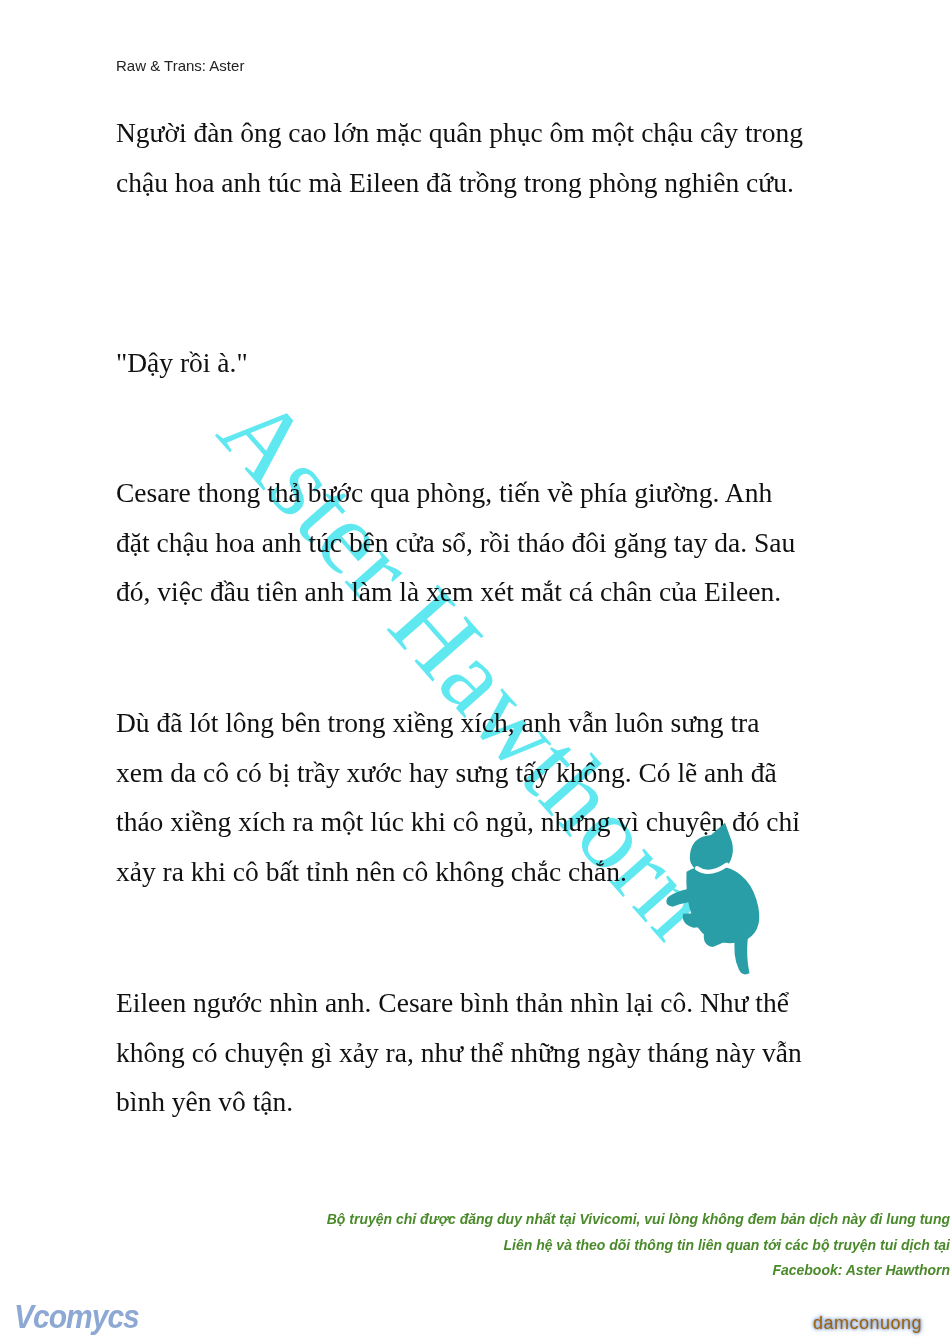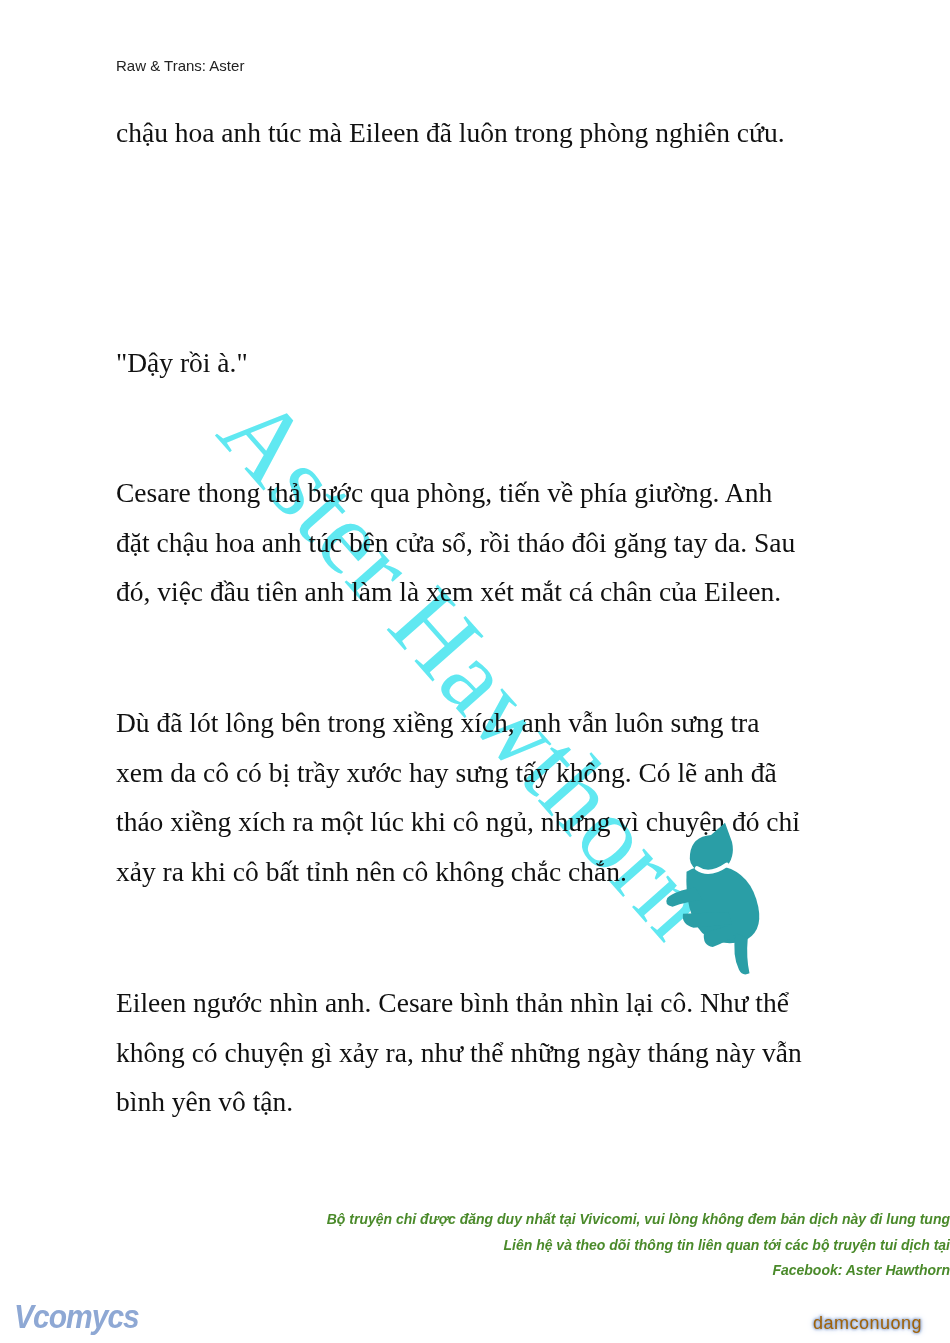--- a/index.html
+++ b/index.html
@@ -47,21 +47,22 @@
     }
   </style>
 </head>
 <body>
 
 <div class="header-credit">Raw &amp; Trans: Aster</div>
 
 <div class="watermark">Aster Hawthorn</div>
 
 <p class="para" style="top:108px">
-  <span class="line">chậu hoa anh túc mà Eileen đã luôn trong phòng nghiên cứu.</span>
+  <span class="line">Người đàn ông cao lớn mặc quân phục ôm một chậu cây trong</span>
+  <span class="line">chậu hoa anh túc mà Eileen đã trồng trong phòng nghiên cứu.</span>
 </p>
 
 <p class="para" style="top:338px">
   <span class="line">"Dậy rồi à."</span>
 </p>
 
 <p class="para" style="top:468px">
   <span class="line">Cesare thong thả bước qua phòng, tiến về phía giường. Anh</span>
   <span class="line">đặt chậu hoa anh túc bên cửa sổ, rồi tháo đôi găng tay da. Sau</span>
   <span class="line">đó, việc đầu tiên anh làm là xem xét mắt cá chân của Eileen.</span>

